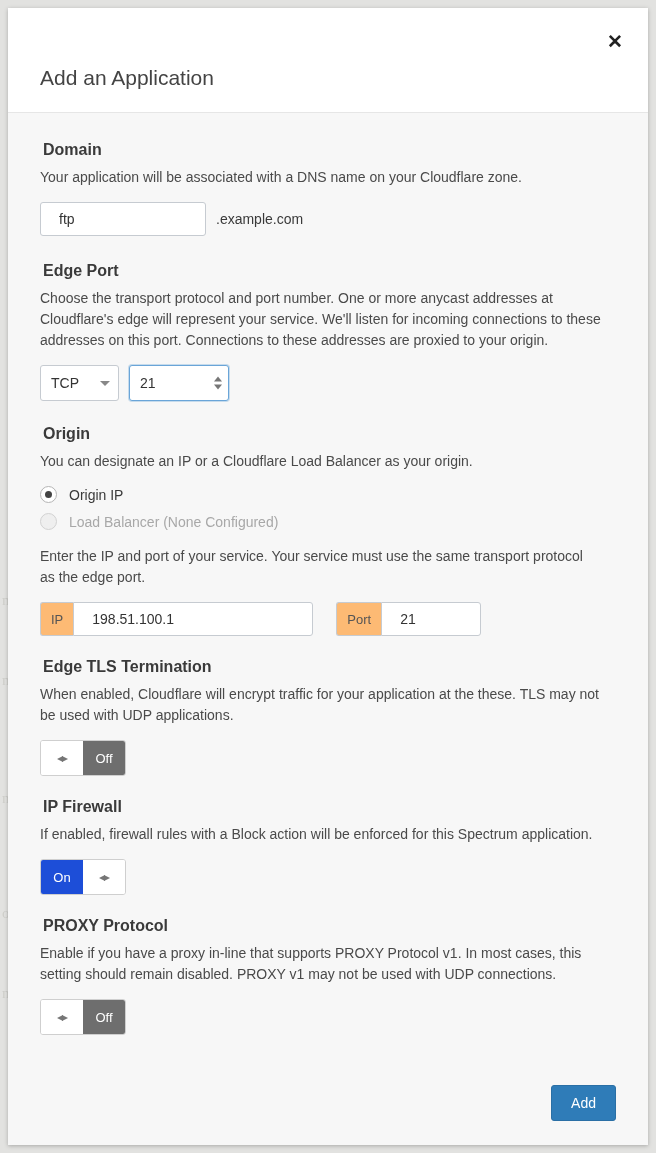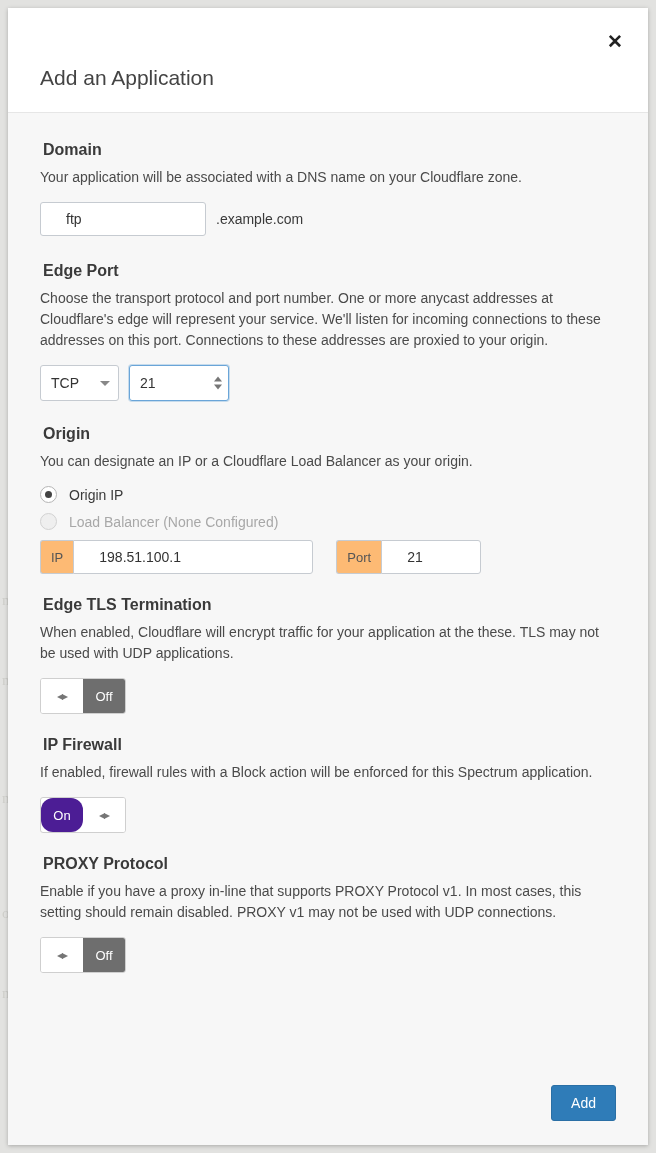--- a/index.html
+++ b/index.html
@@ -83,21 +83,21 @@
     max-width: 565px;
   }
   .row { display: flex; align-items: center; }
   .text-input {
     height: 34px;
     border: 1px solid #c6cbd1;
     border-radius: 3px;
     background: #fff;
     font-size: 14px;
     color: #333;
-    padding: 0 25px;
+    padding: 0 18px;
     font-family: "Liberation Sans", sans-serif;
     outline: none;
   }
   .text-input.focused {
     border-color: #6aa5d8;
     box-shadow: 0 0 0 1px rgba(106,165,216,0.35);
   }
   .domain-input { width: 166px; }
   .suffix {
     font-size: 14px;
@@ -243,23 +243,22 @@
     color: #767676;
     font-size: 12px;
     letter-spacing: -1px;
   }
   .tg-off {
     background: #6e6e6e;
     color: #fff;
     font-weight: normal;
   }
   .tg-on {
-    background: #4c1d95;
+    background: #1d4ed8;
     color: #fff;
-    border-radius: 12px;
   }
   .footer {
     position: absolute;
     right: 32px;
     bottom: 24px;
   }
   .add-btn {
     background: #2f7cb8;
     color: #fff;
     border: 1px solid #2a6fa5;
@@ -323,20 +322,21 @@
 
       <div class="radio-row">
         <span class="radio checked"></span>
         <span class="radio-label">Origin IP</span>
       </div>
       <div class="radio-row">
         <span class="radio disabled"></span>
         <span class="radio-label disabled">Load Balancer (None Configured)</span>
       </div>
 
+      <p class="origin-note">Enter the IP and port of your service. Your service must use the same transport protocol as the edge port.</p>
 
       <div class="row">
         <div class="input-group">
           <span class="addon">IP</span>
           <input class="text-input ig-input ip-input" type="text" value="198.51.100.1" style="">
         </div>
         <span class="ig-gap"></span>
         <div class="input-group">
           <span class="addon">Port</span>
           <input class="text-input ig-input port-input" type="text" value="21" style="">

